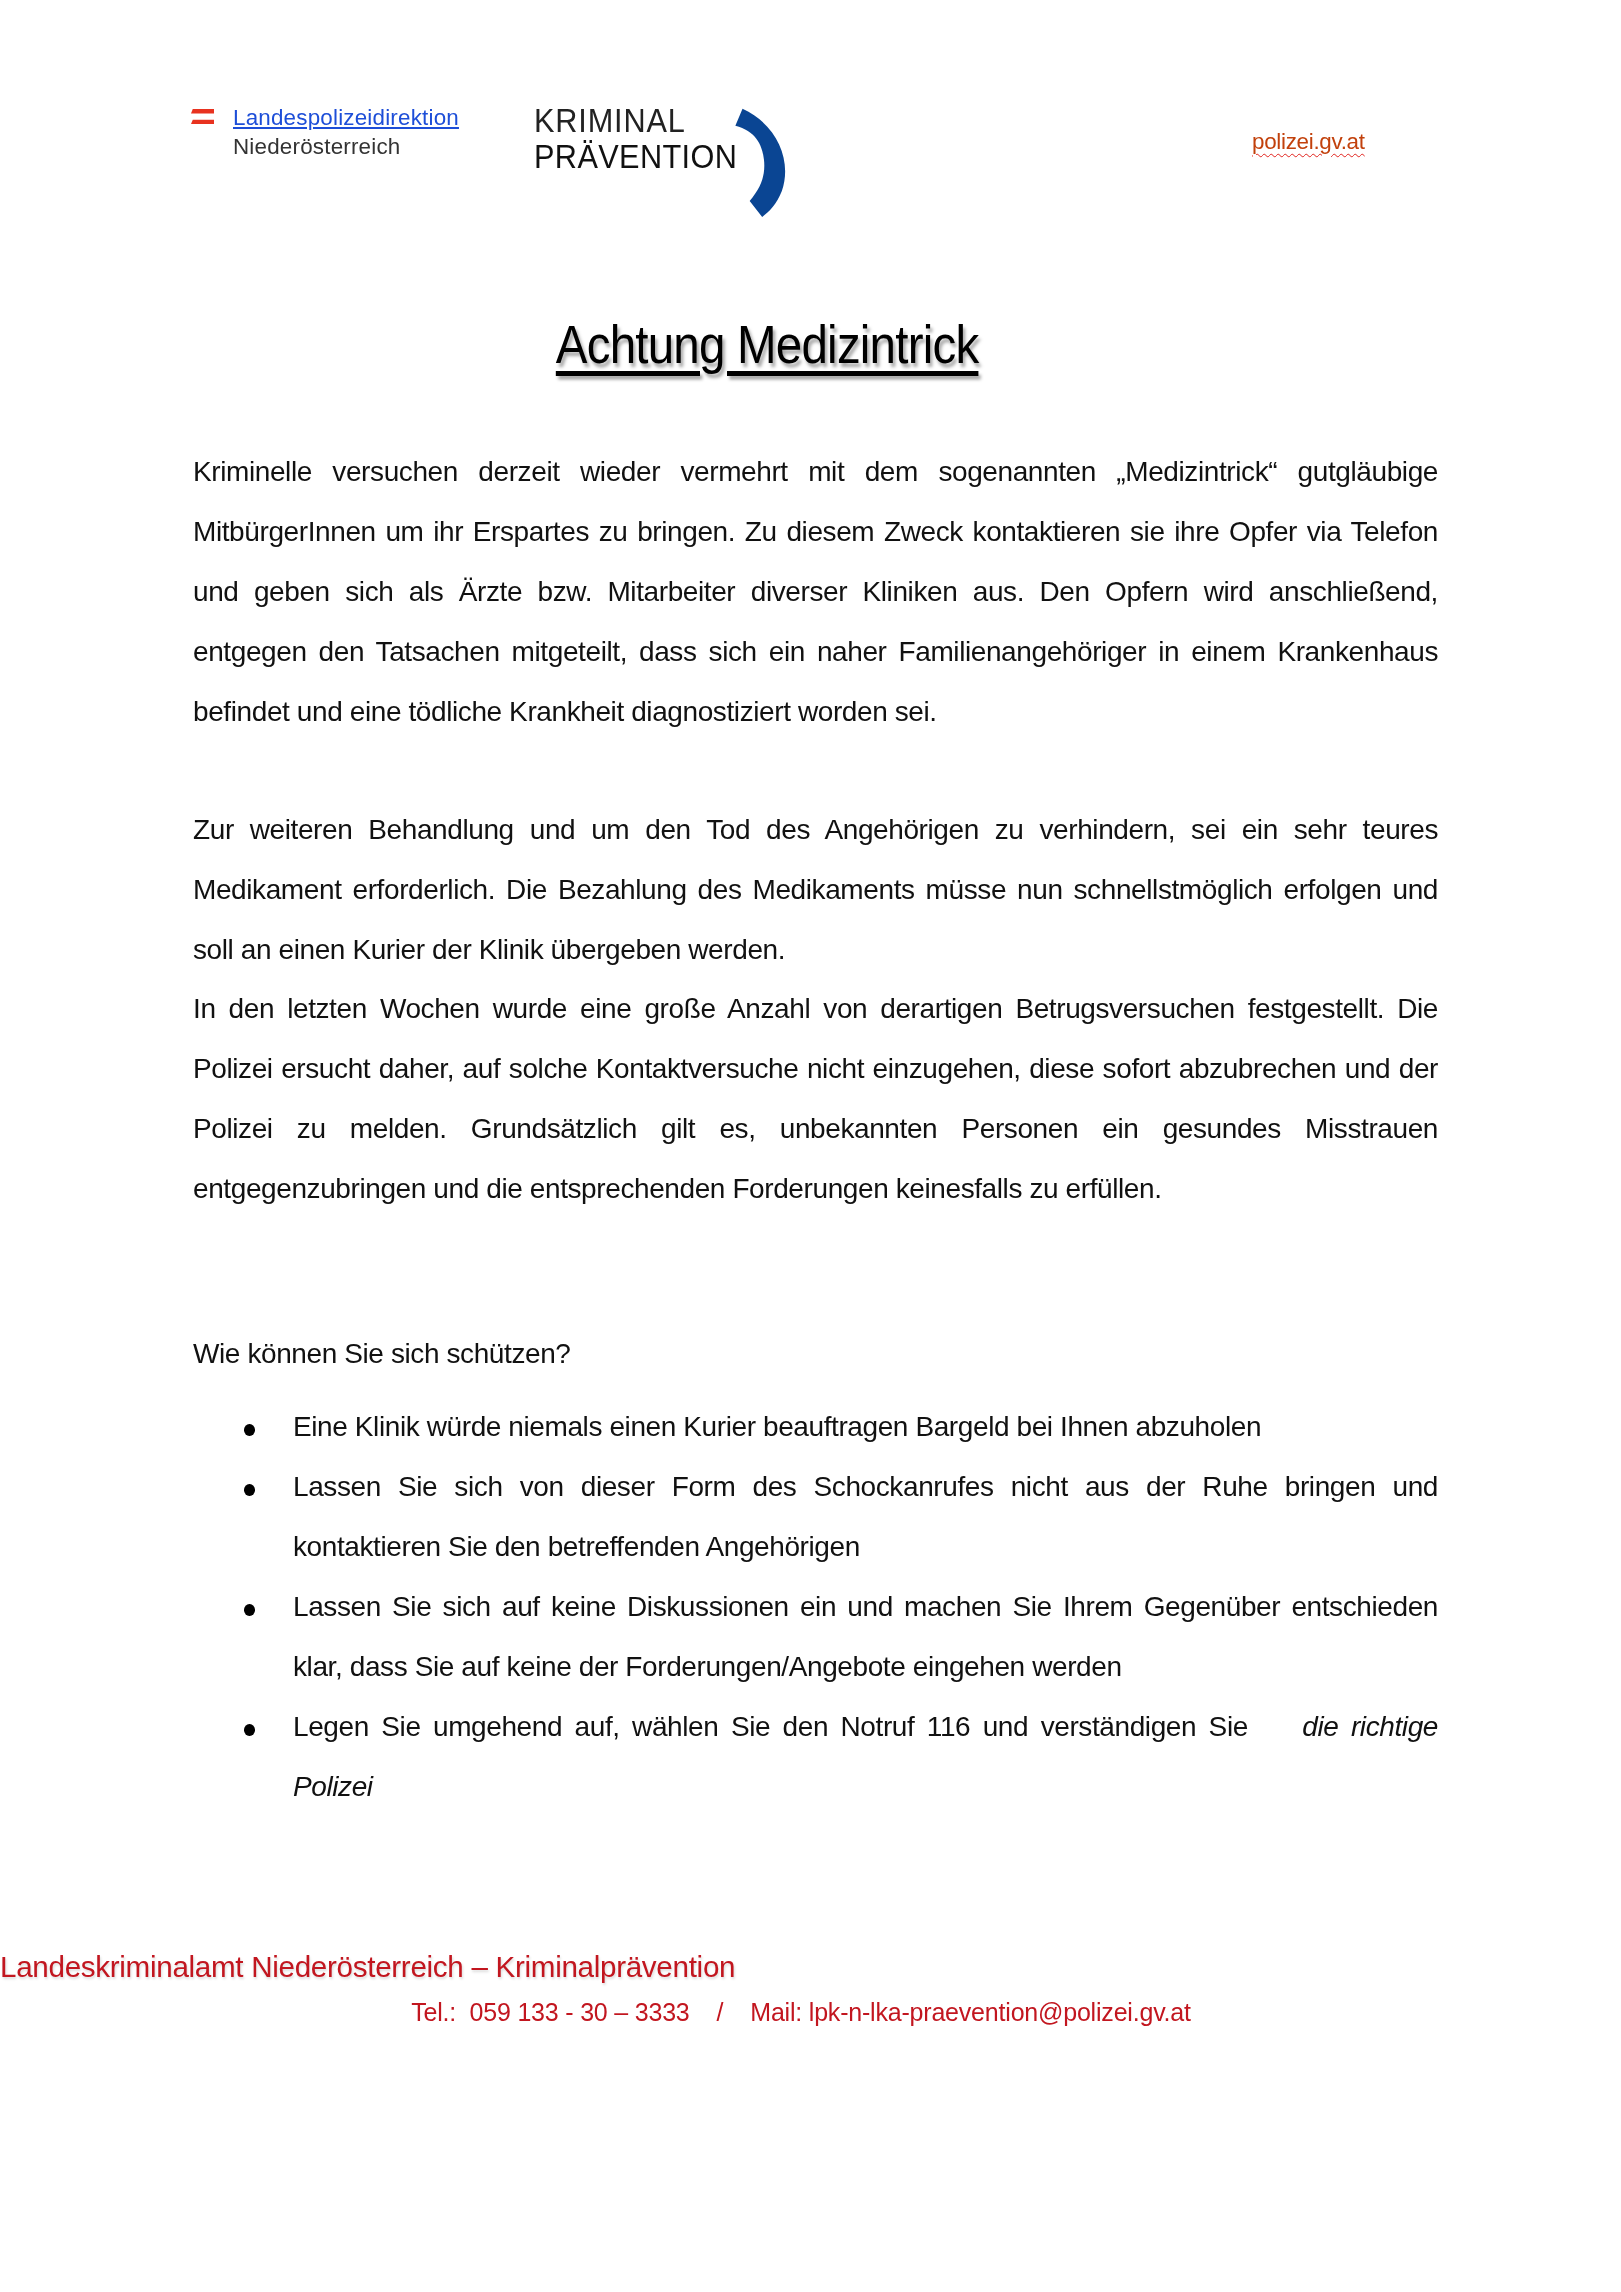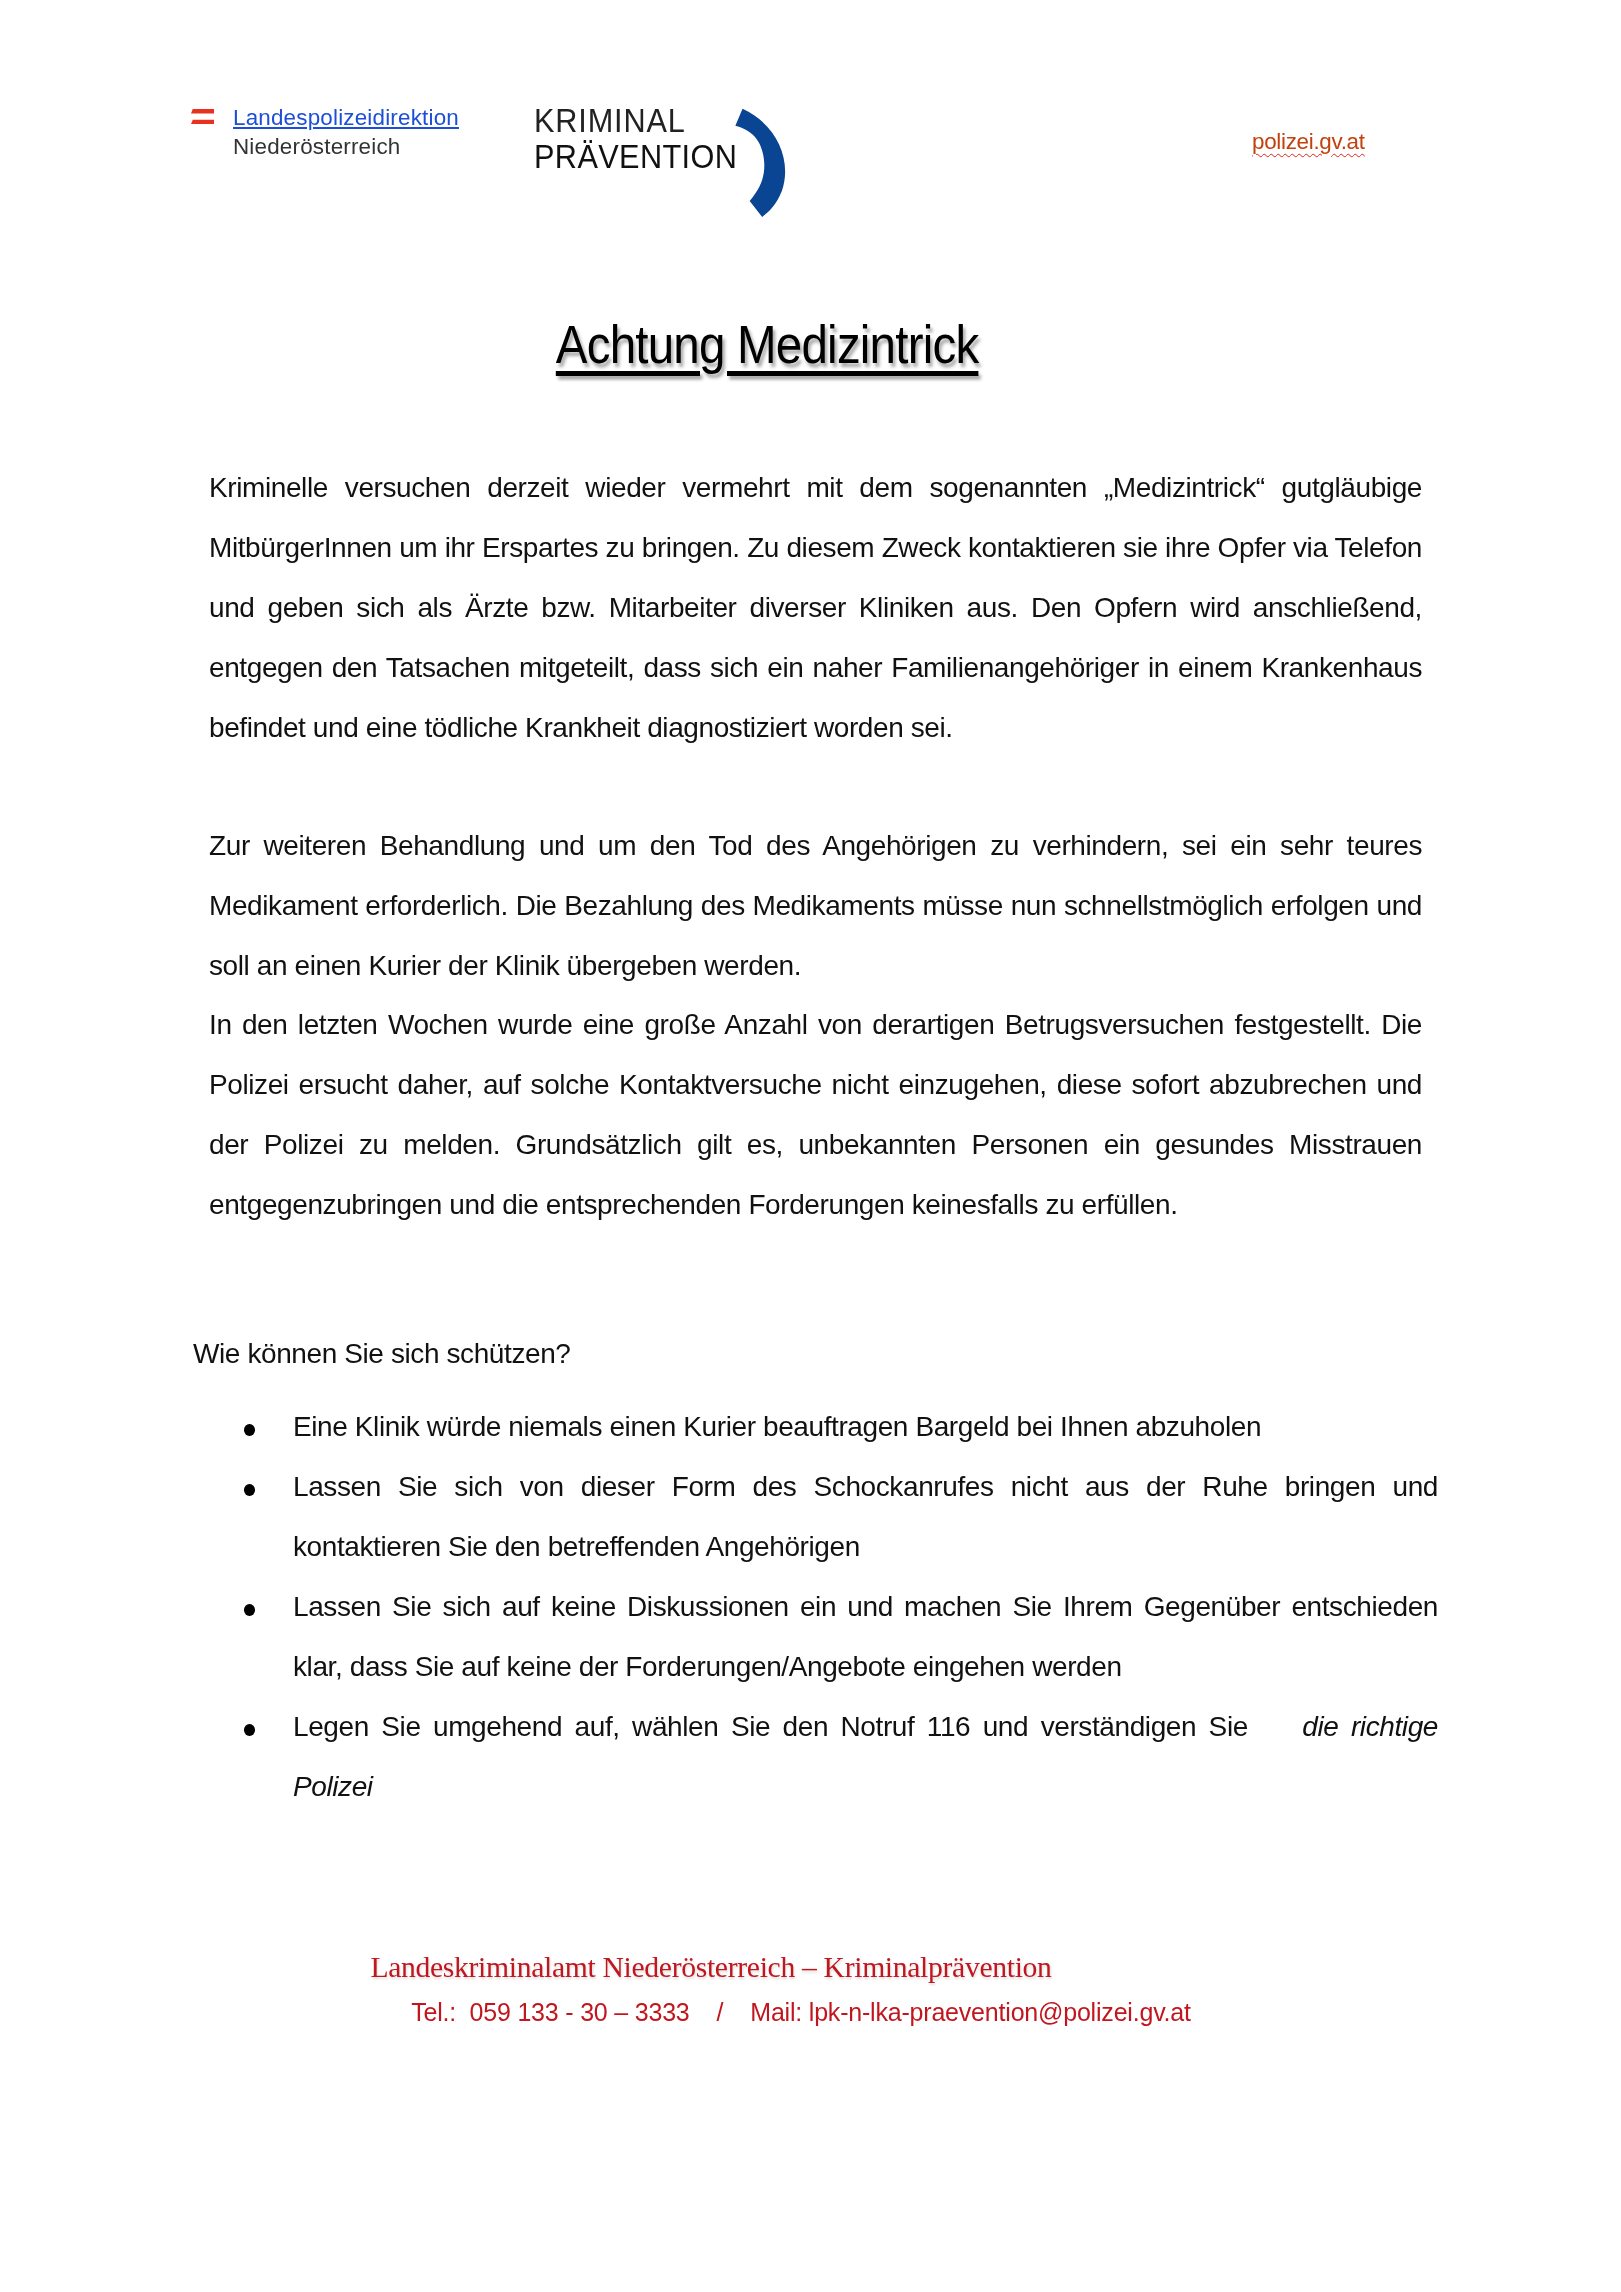--- a/index.html
+++ b/index.html
@@ -16,33 +16,33 @@
   .kp-arc { left: 730px; top: 106px; width: 59px; height: 113px; }
   .site-link { left: 1252px; top: 128px; font-size: 22.4px; color: #c2410c; text-decoration: underline wavy #e1231e; text-decoration-thickness: 0.9px; text-underline-offset: 3.6px; white-space: nowrap; line-height: 27px; letter-spacing: -0.3px; }
 
   
   .title { left: 0; width: 1436px; top: 313px; text-align: center; }
   .title span { font-size: 54px; color: #000; text-decoration: underline; text-decoration-thickness: 4.5px; text-underline-offset: 8px;
                 text-shadow: 2.7px 3.6px 3.6px rgba(0,0,0,0.35); letter-spacing: -0.9px; display: inline-block; transform: translateX(49px) scaleX(0.88); }
 
   
   .body-text { left: 193px; width: 1245px; font-size: 28px; line-height: 60px; color: #111; }
-  .body-text p { margin: 16px; text-align: justify; text-align-last: left; letter-spacing: -0.4px; word-spacing: 0px; }
+  .body-text p { margin: 0; text-align: justify; text-align-last: left; letter-spacing: -0.4px; word-spacing: 0px; }
   .p1 { top: 442px; }
   .p2 { top: 800px; }
   .p3 { top: 979px; }
   .question { left: 193px; top: 1324px; font-size: 28px; line-height: 60px; letter-spacing: -0.4px; white-space: nowrap; }
 
   .bullets { left: 193px; top: 1397px; width: 1245px; margin: 0; padding: 0; list-style: none; font-size: 28px; line-height: 60px; }
   .bullets li { position: relative; padding-left: 100px; text-align: justify; text-align-last: left; letter-spacing: -0.4px; }
   .bullets .dot { position: absolute; left: 51px; top: 27px; width: 10.7px; height: 11.6px; border-radius: 50%; background: #000; }
   .bullets em { font-style: italic; margin-left: 42px; }
 
   
-  .footer1 { left: 0; width: 1422px; top: 1949px; text-align: center; font-size: 29.6px; color: #c2161f; text-shadow: 0.9px 1.8px 2.7px rgba(0,0,0,0.15); white-space: nowrap; line-height: 36px; letter-spacing: -0.3px; font-family: Liberation Serif, serif; }
+  .footer1 { left: 0; width: 1422px; top: 1949px; text-align: left; font-size: 29.6px; color: #c2161f; text-shadow: 0.9px 1.8px 2.7px rgba(0,0,0,0.15); white-space: nowrap; line-height: 36px; letter-spacing: -0.3px; }
   .footer2 { left: 0; width: 1602px; top: 1997px; text-align: center; font-size: 25px; color: #c2161f; white-space: pre; line-height: 30px; letter-spacing: -0.2px; }
 </style>
 </head>
 <body>
 
 <div class="abs flag">
   <svg width="23" height="18" viewBox="0 0 26 20">
     <polygon points="2,1 26,1 26,6 0,6" fill="#e8321f"></polygon>
     <polygon points="2,13 26,13 26,18 0,18" fill="#e8321f"></polygon>
   </svg>

